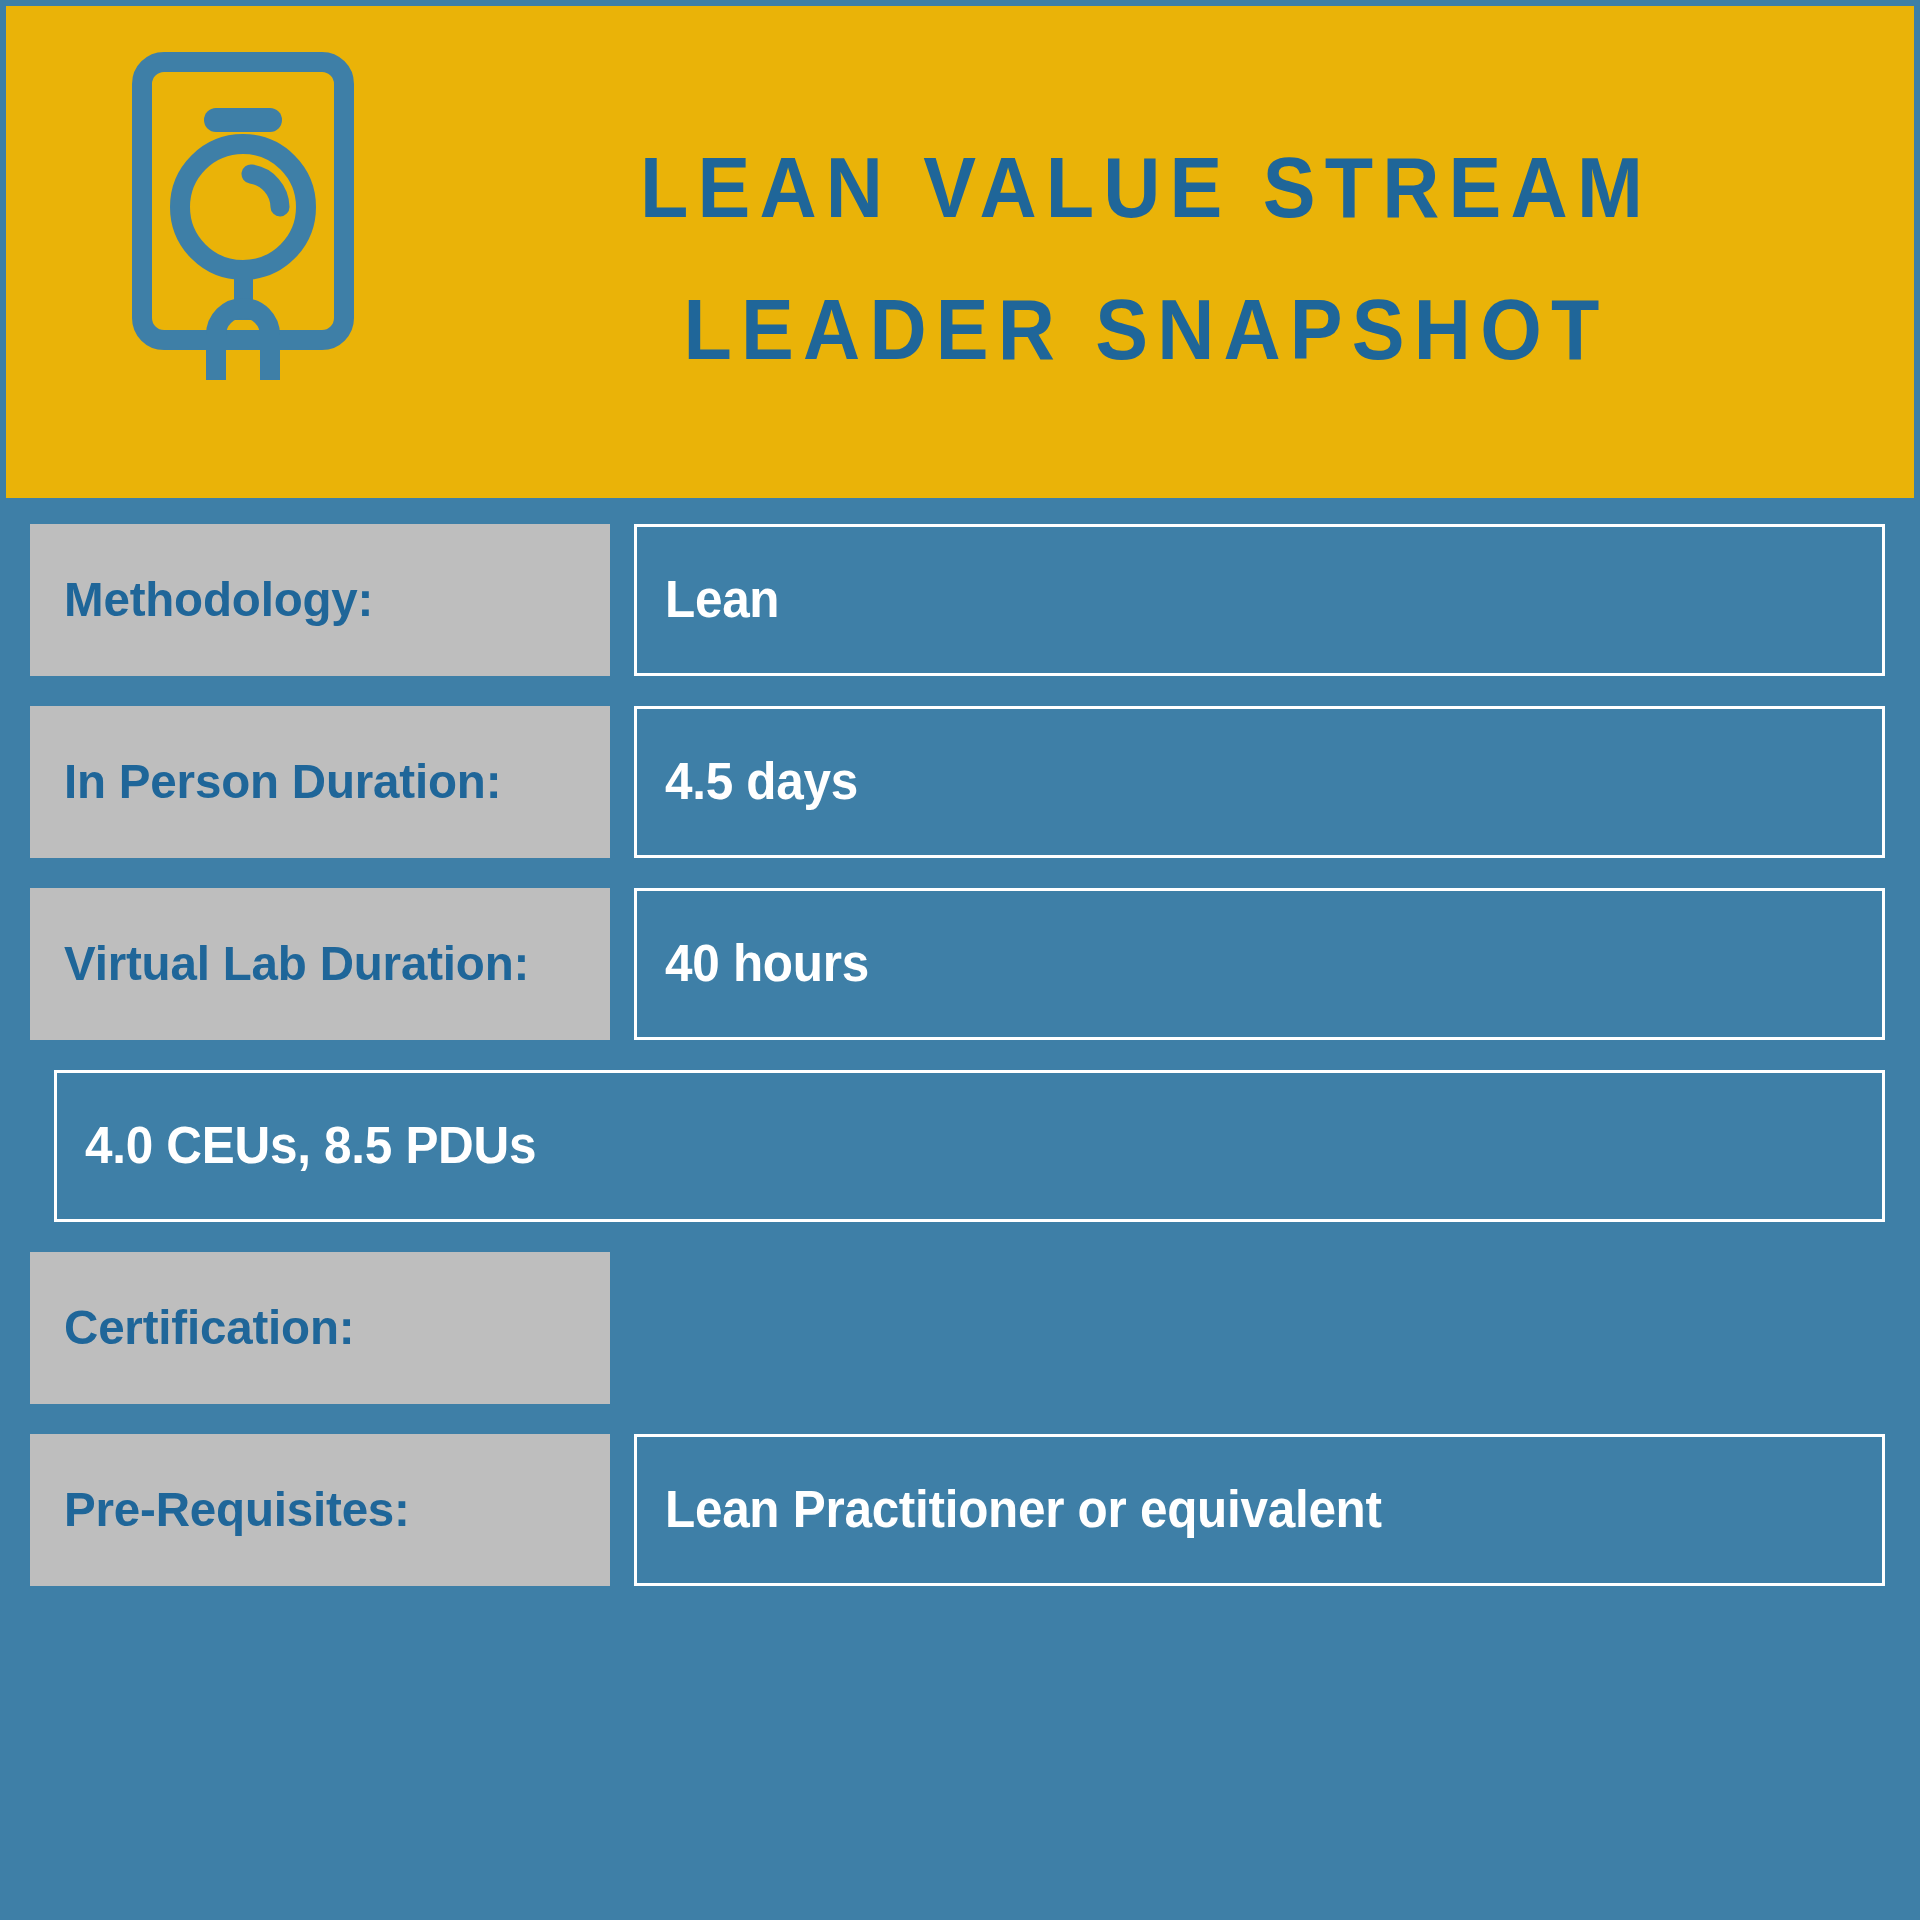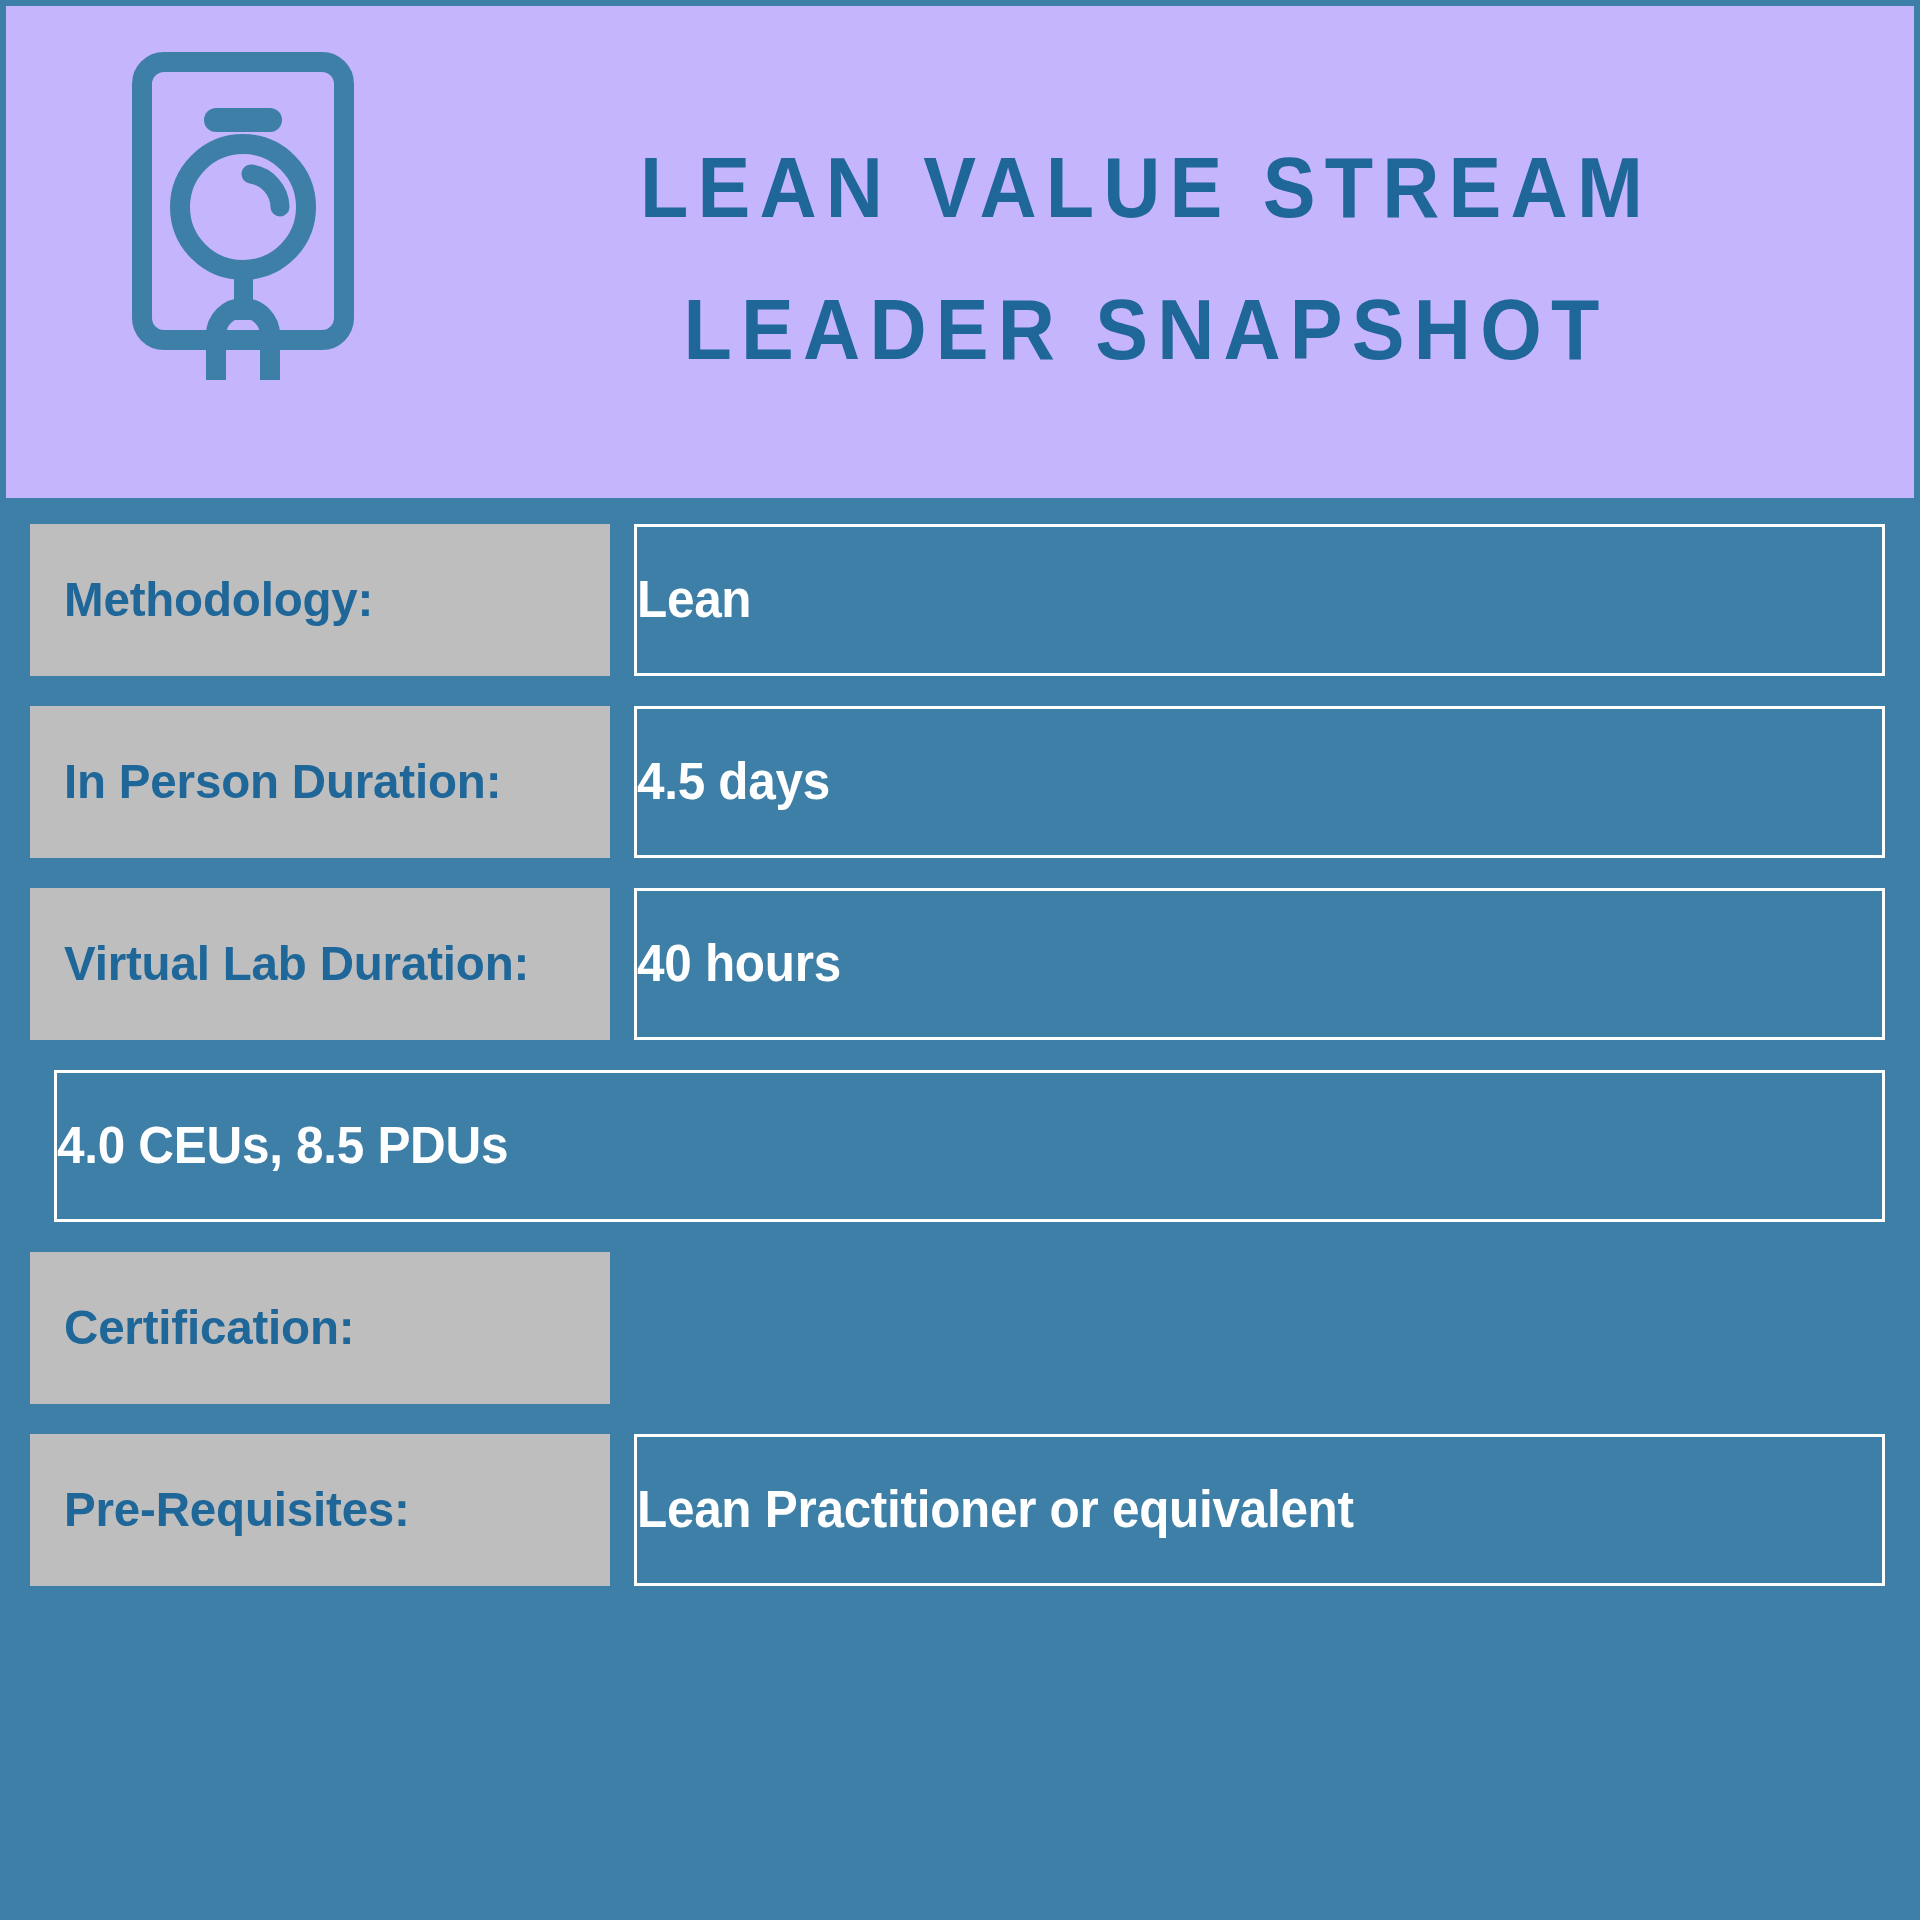--- a/index.html
+++ b/index.html
@@ -16,21 +16,21 @@
     overflow: hidden;
   }
 
   
   .header {
     position: absolute;
     left: 0;
     top: 0;
     width: 1920px;
     height: 498px;
-    background: #c4b5fd;
+    background: #eab308;
     box-sizing: border-box;
     border-left: 6px solid #3E7FA7;
     border-right: 6px solid #3E7FA7;
     border-top: 6px solid #3E7FA7;
   }
   .logo-icon {
     position: absolute;
     left: 124px;
     top: 44px;
     width: 226px;
@@ -96,20 +96,21 @@
   }
   .gap {
     flex: 0 0 24px;
   }
   .cell-value {
     flex: 1 1 auto;
     border: 3px solid #ffffff;
     background: transparent;
     display: flex;
     align-items: center;
+    padding-left: 28px;
     box-sizing: border-box;
   }
   .cell-value .txt {
     color: #ffffff;
     font-size: 51px;
     font-weight: 700;
     line-height: 1.05;
     letter-spacing: -0.3px;
     transform: scaleX(0.97);
     transform-origin: left center;

